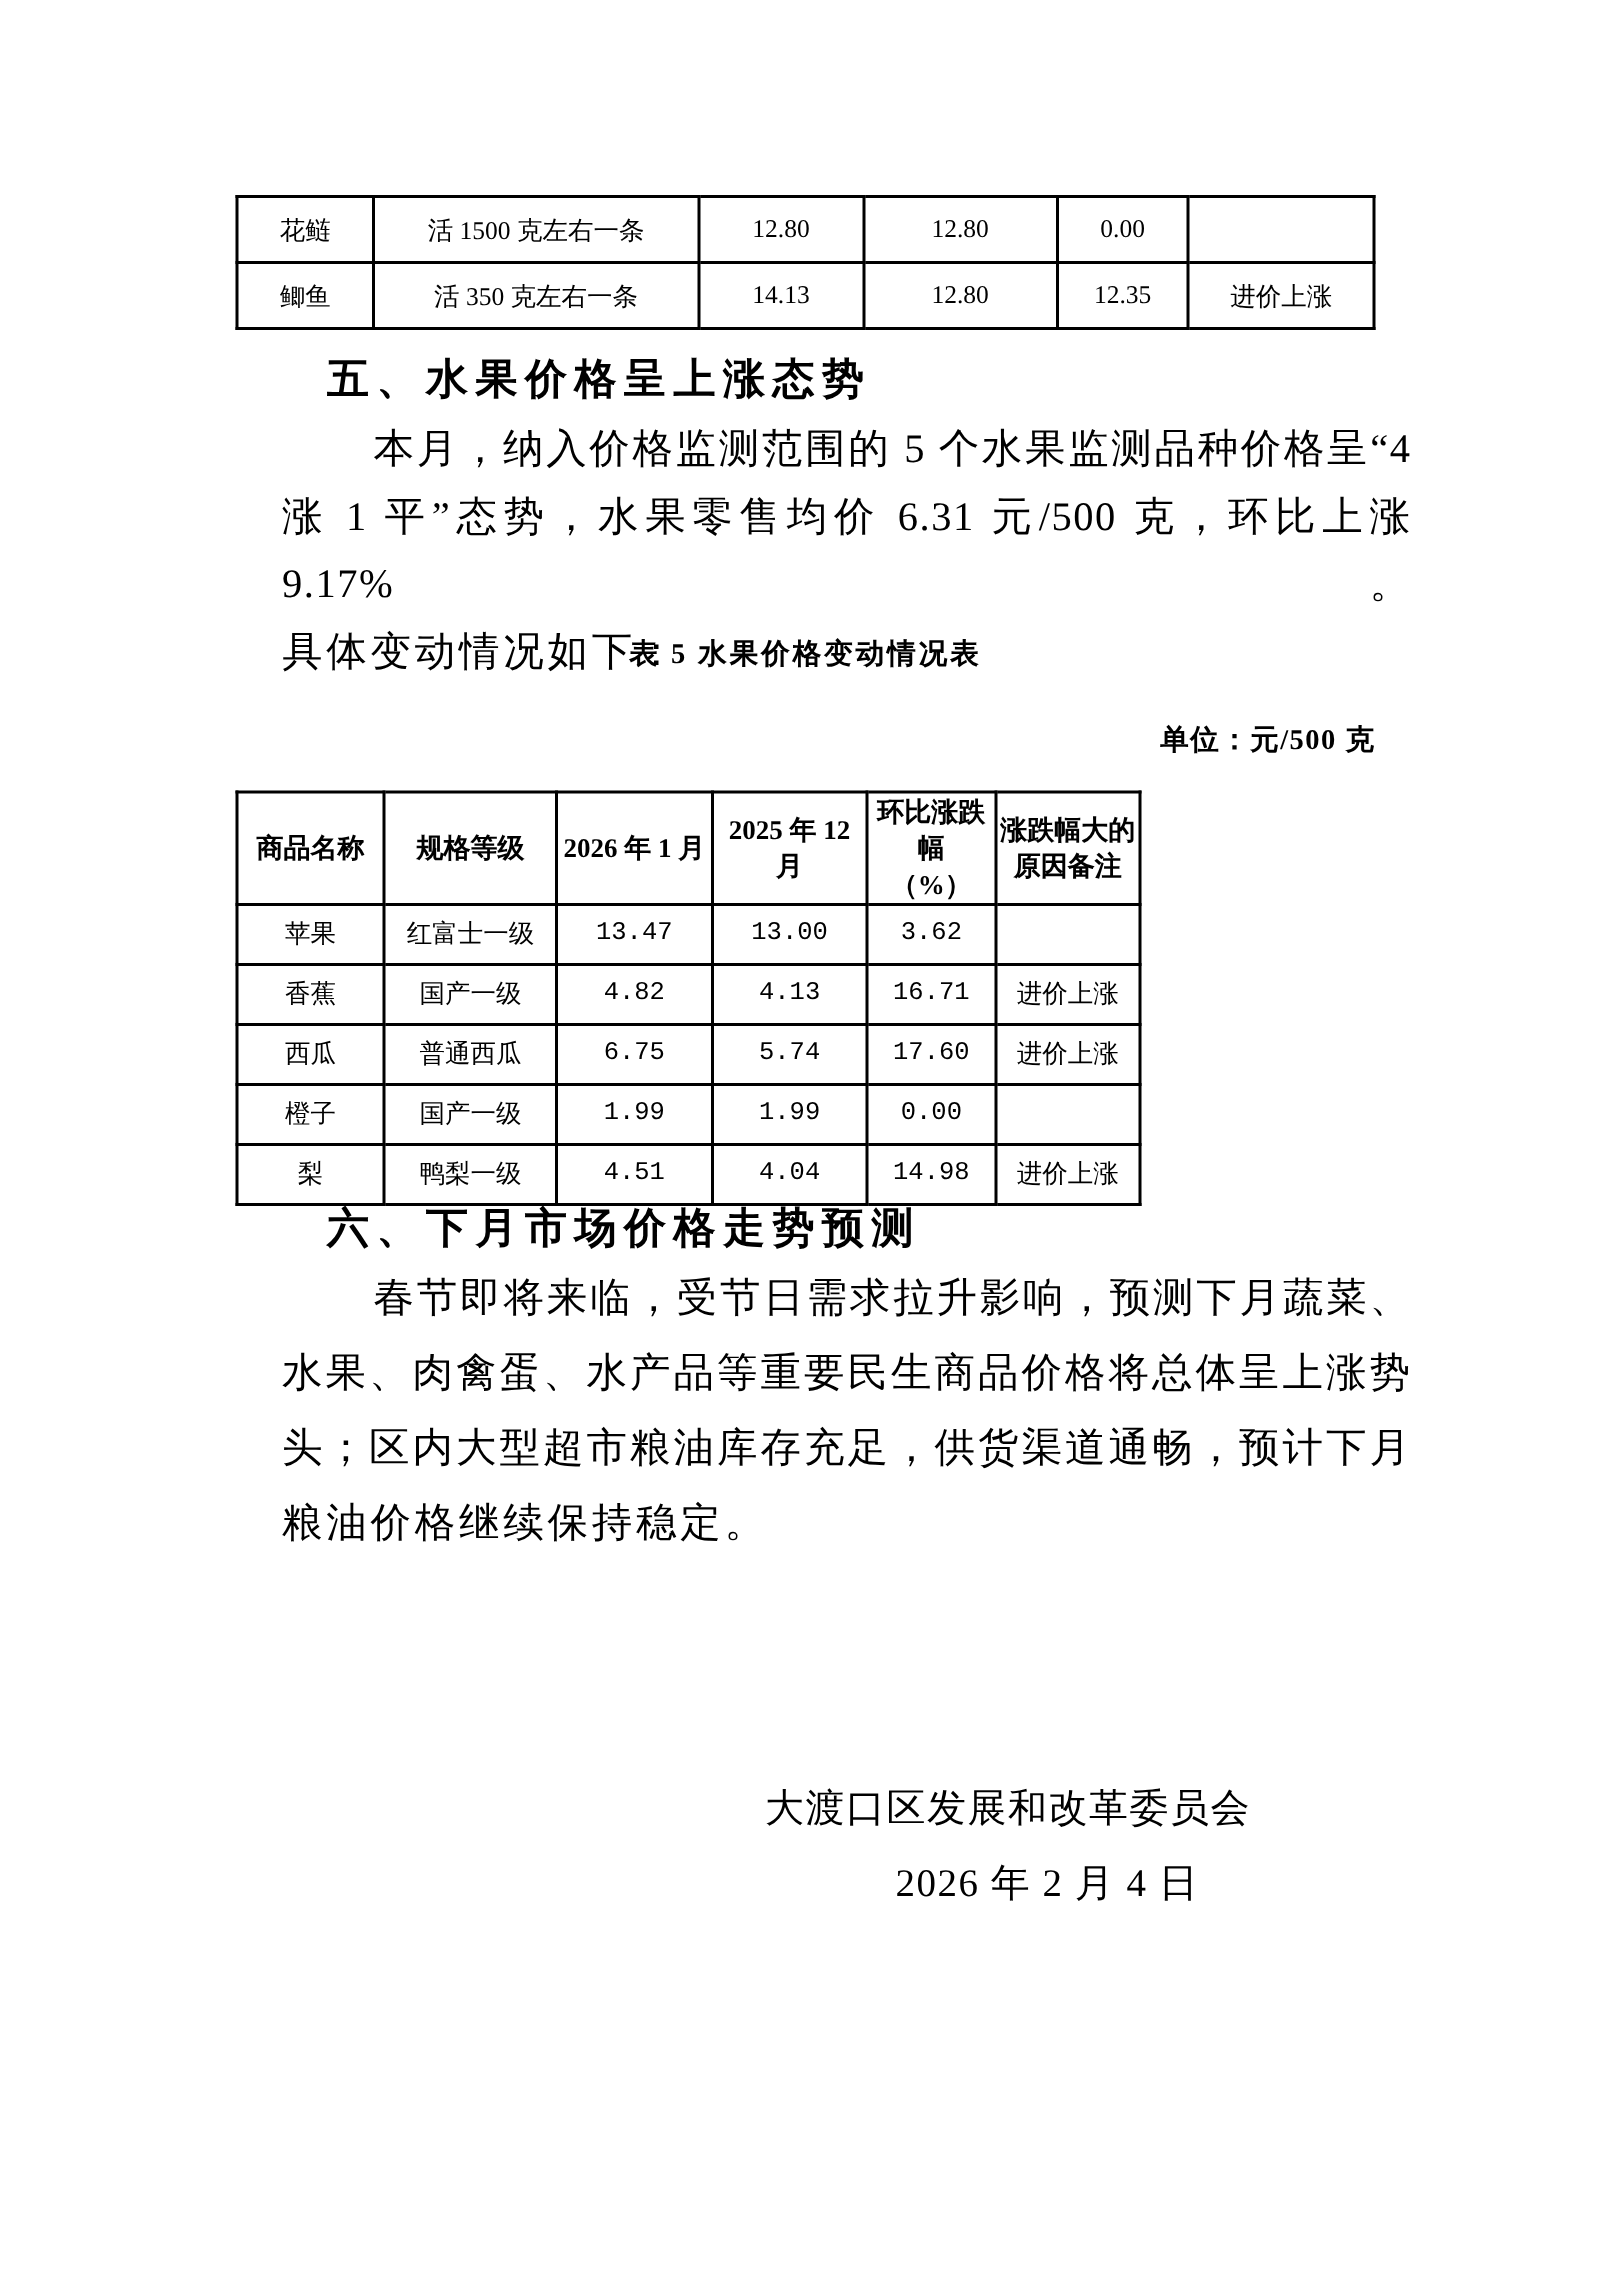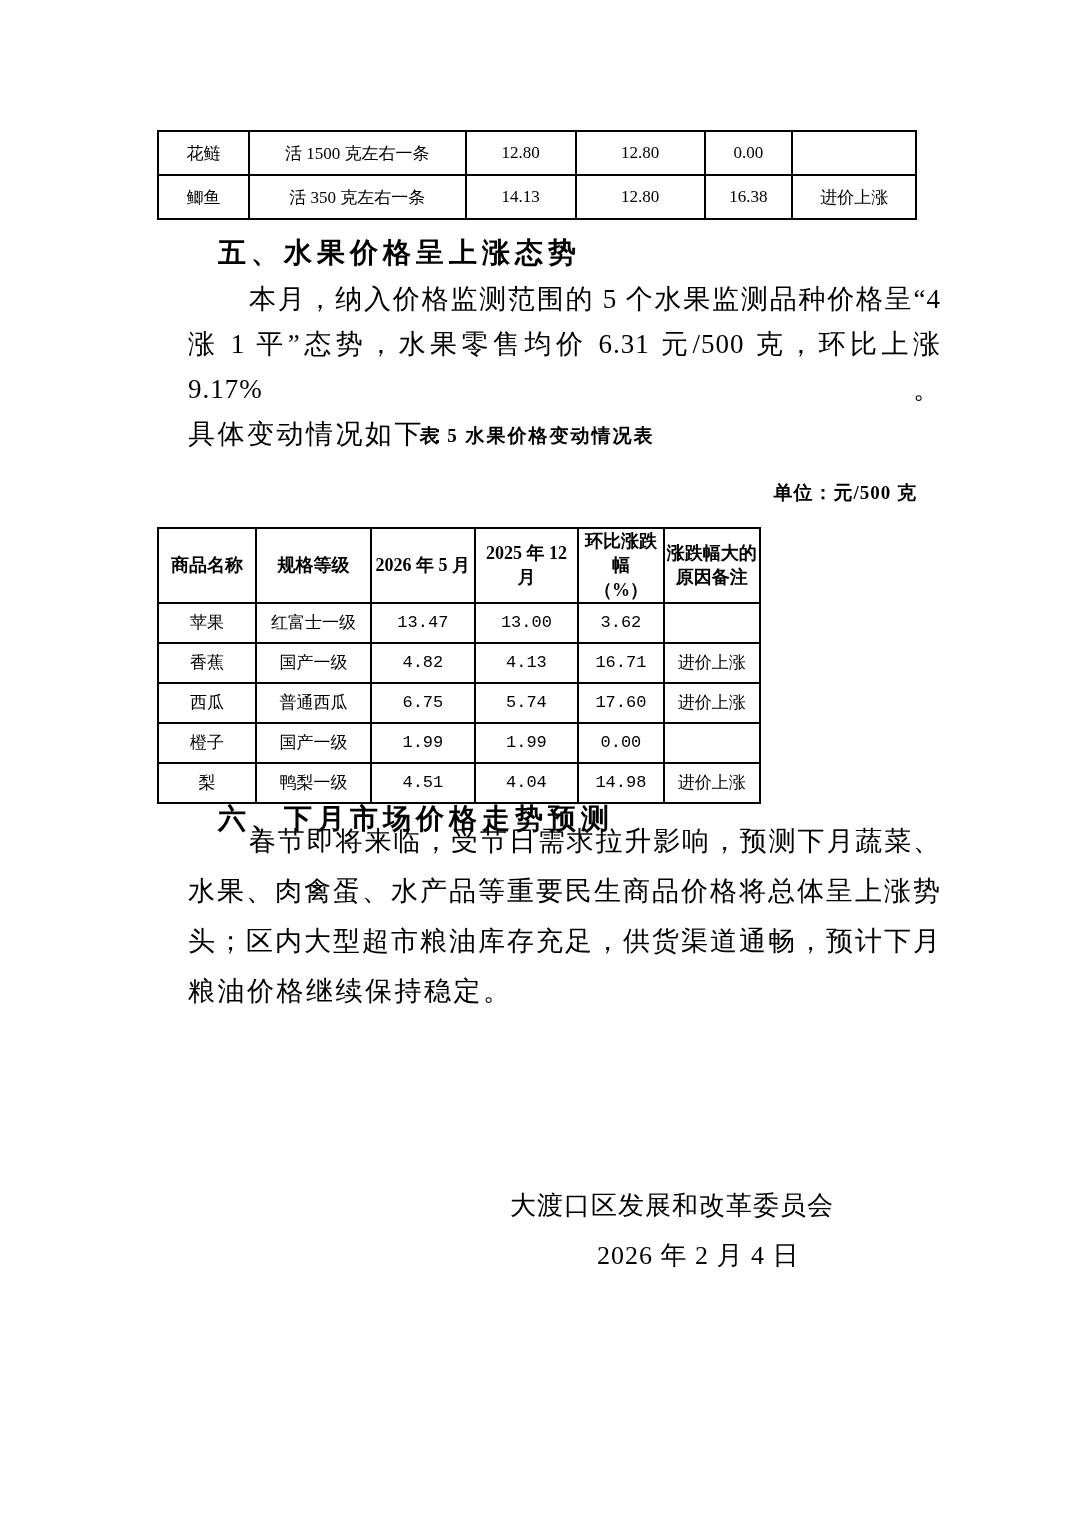--- a/index.html
+++ b/index.html
@@ -67,21 +67,21 @@
           <td>12.80</td>
           <td>12.80</td>
           <td>0.00</td>
           <td></td>
         </tr>
         <tr>
           <td>鲫鱼</td>
           <td>活 350 克左右一条</td>
           <td>14.13</td>
           <td>12.80</td>
-          <td>16.38</td>
+          <td>12.35</td>
           <td>进价上涨</td>
         </tr>
       </tbody>
   </table>
 
   <div class="heading abs" style="left:218px;top:234px;">五、水果价格呈上涨态势</div>
 
   <div class="para para1 abs" style="left:157px;top:277px;" id="para1">
       <div class="pline first">本月，纳入价格监测范围的 5 个水果监测品种价格呈“4</div>
       <div class="pline">涨 1 平”态势，水果零售均价 6.31 元/500 克，环比上涨 9.17%。</div>
@@ -98,21 +98,21 @@
         <col style="width:19.1%">
         <col style="width:17.2%">
       <col style="width:17.2%">
         <col style="width:14.2%">
         <col style="width:16%">
     </colgroup>
     <thead>
         <tr id="fruit-thead-row">
           <th>商品名称</th>
           <th>规格等级</th>
-          <th>2026 年 5 月</th>
+          <th>2026 年 1 月</th>
           <th>2025 年 12 月</th>
           <th>环比涨跌幅
 （%）</th>
           <th>涨跌幅大的
 原因备注</th>
         </tr>
       </thead>
     <tbody id="fruit-tbody">
         <tr>
           <td>苹果</td>
@@ -152,21 +152,21 @@
           <td>4.51</td>
           <td>4.04</td>
           <td>14.98</td>
           <td>进价上涨</td>
         </tr>
       </tbody>
   </table>
 
   <div class="heading abs" style="left:218px;top:800px;">六、下月市场价格走势预测</div>
 
-  <div class="para para2 abs" style="left:157px;top:816px;" id="para2">
+  <div class="para para2 abs" style="left:157px;top:840px;" id="para2">
       <div class="pline first">春节即将来临，受节日需求拉升影响，预测下月蔬菜、</div>
       <div class="pline">水果、肉禽蛋、水产品等重要民生商品价格将总体呈上涨势</div>
       <div class="pline">头；区内大型超市粮油库存充足，供货渠道通畅，预计下月</div>
       <div class="pline plast">粮油价格继续保持稳定。</div>
     </div>
 
   <div class="sig abs" style="left:510px;top:1188px;">大渡口区发展和改革委员会</div>
   <div class="sig abs" style="left:597px;top:1238px;">2026 年 2 月 4 日</div>
 
 </div>

